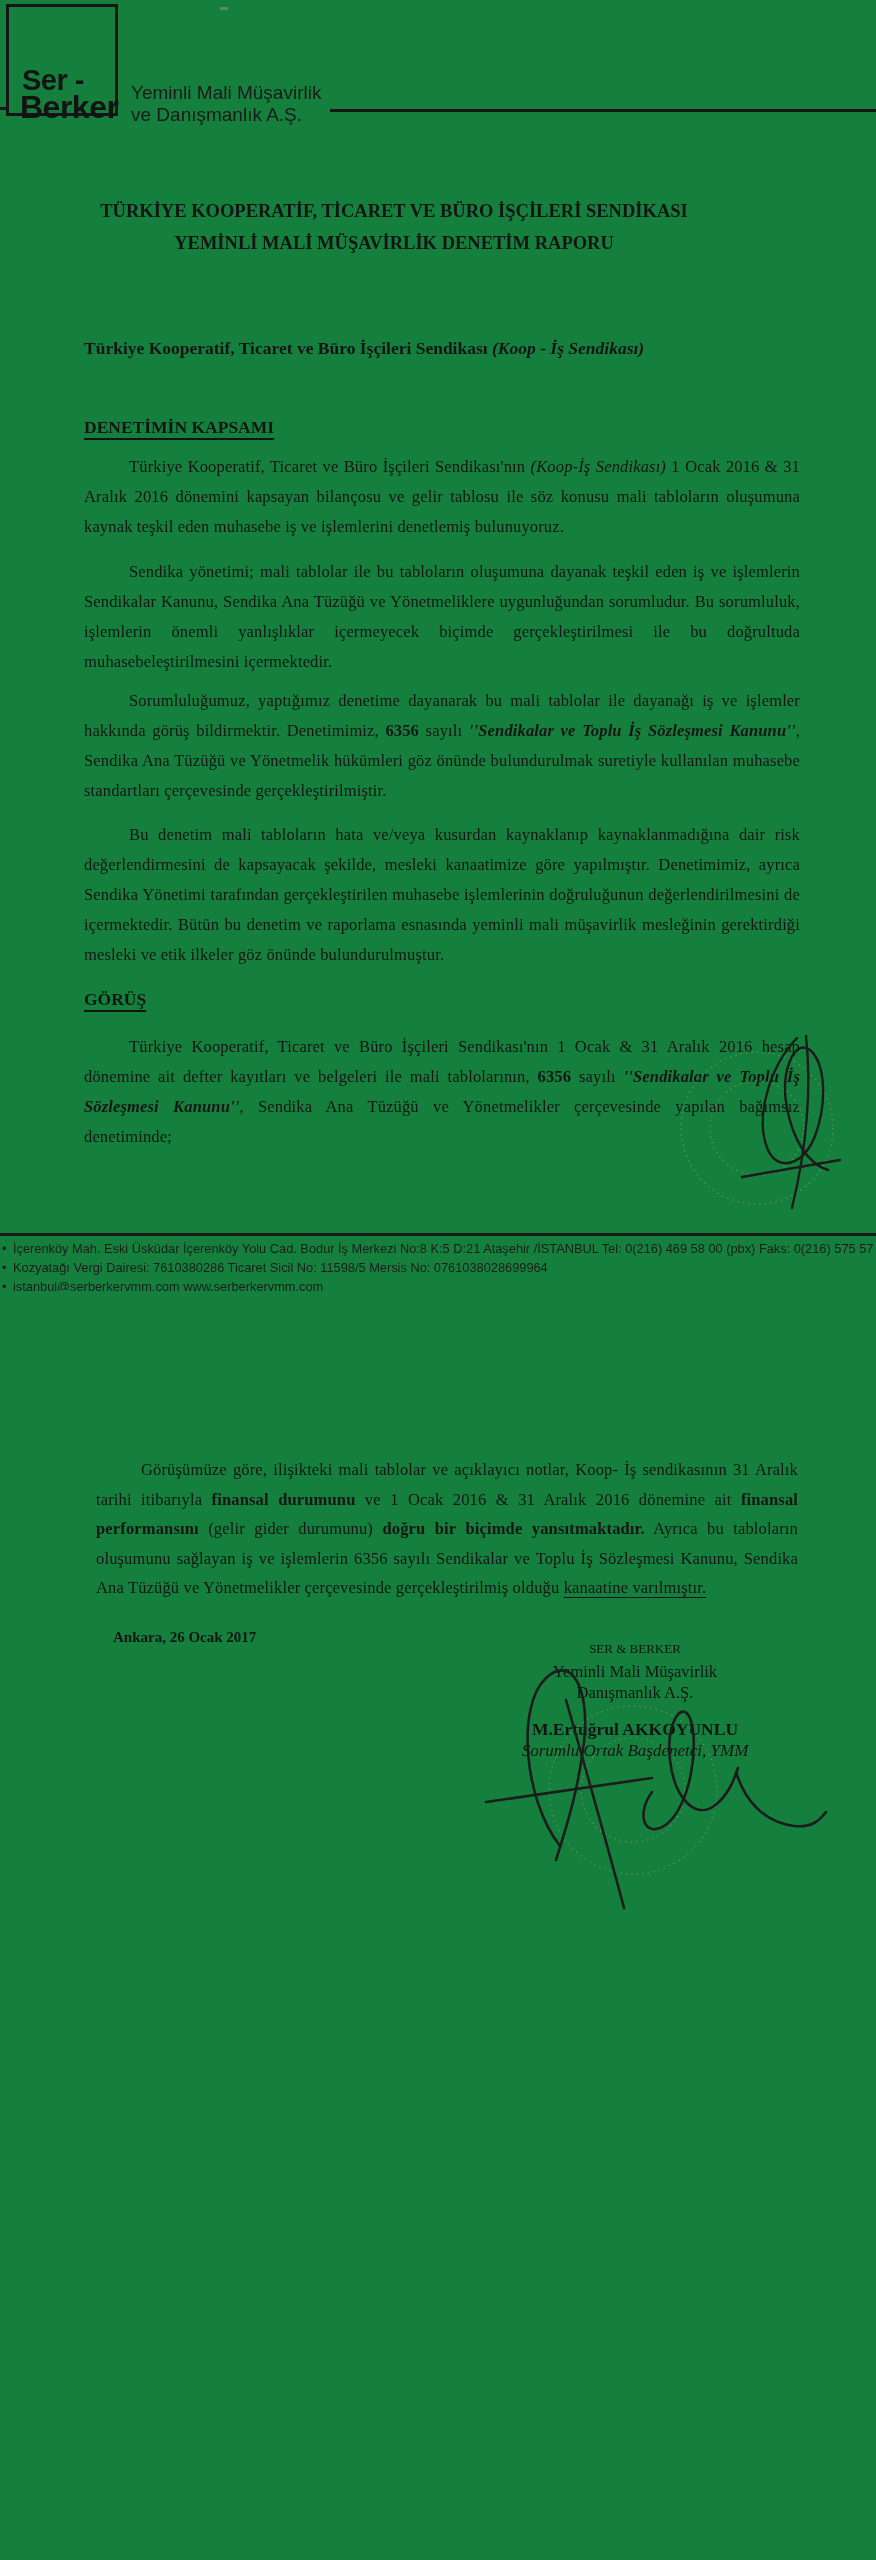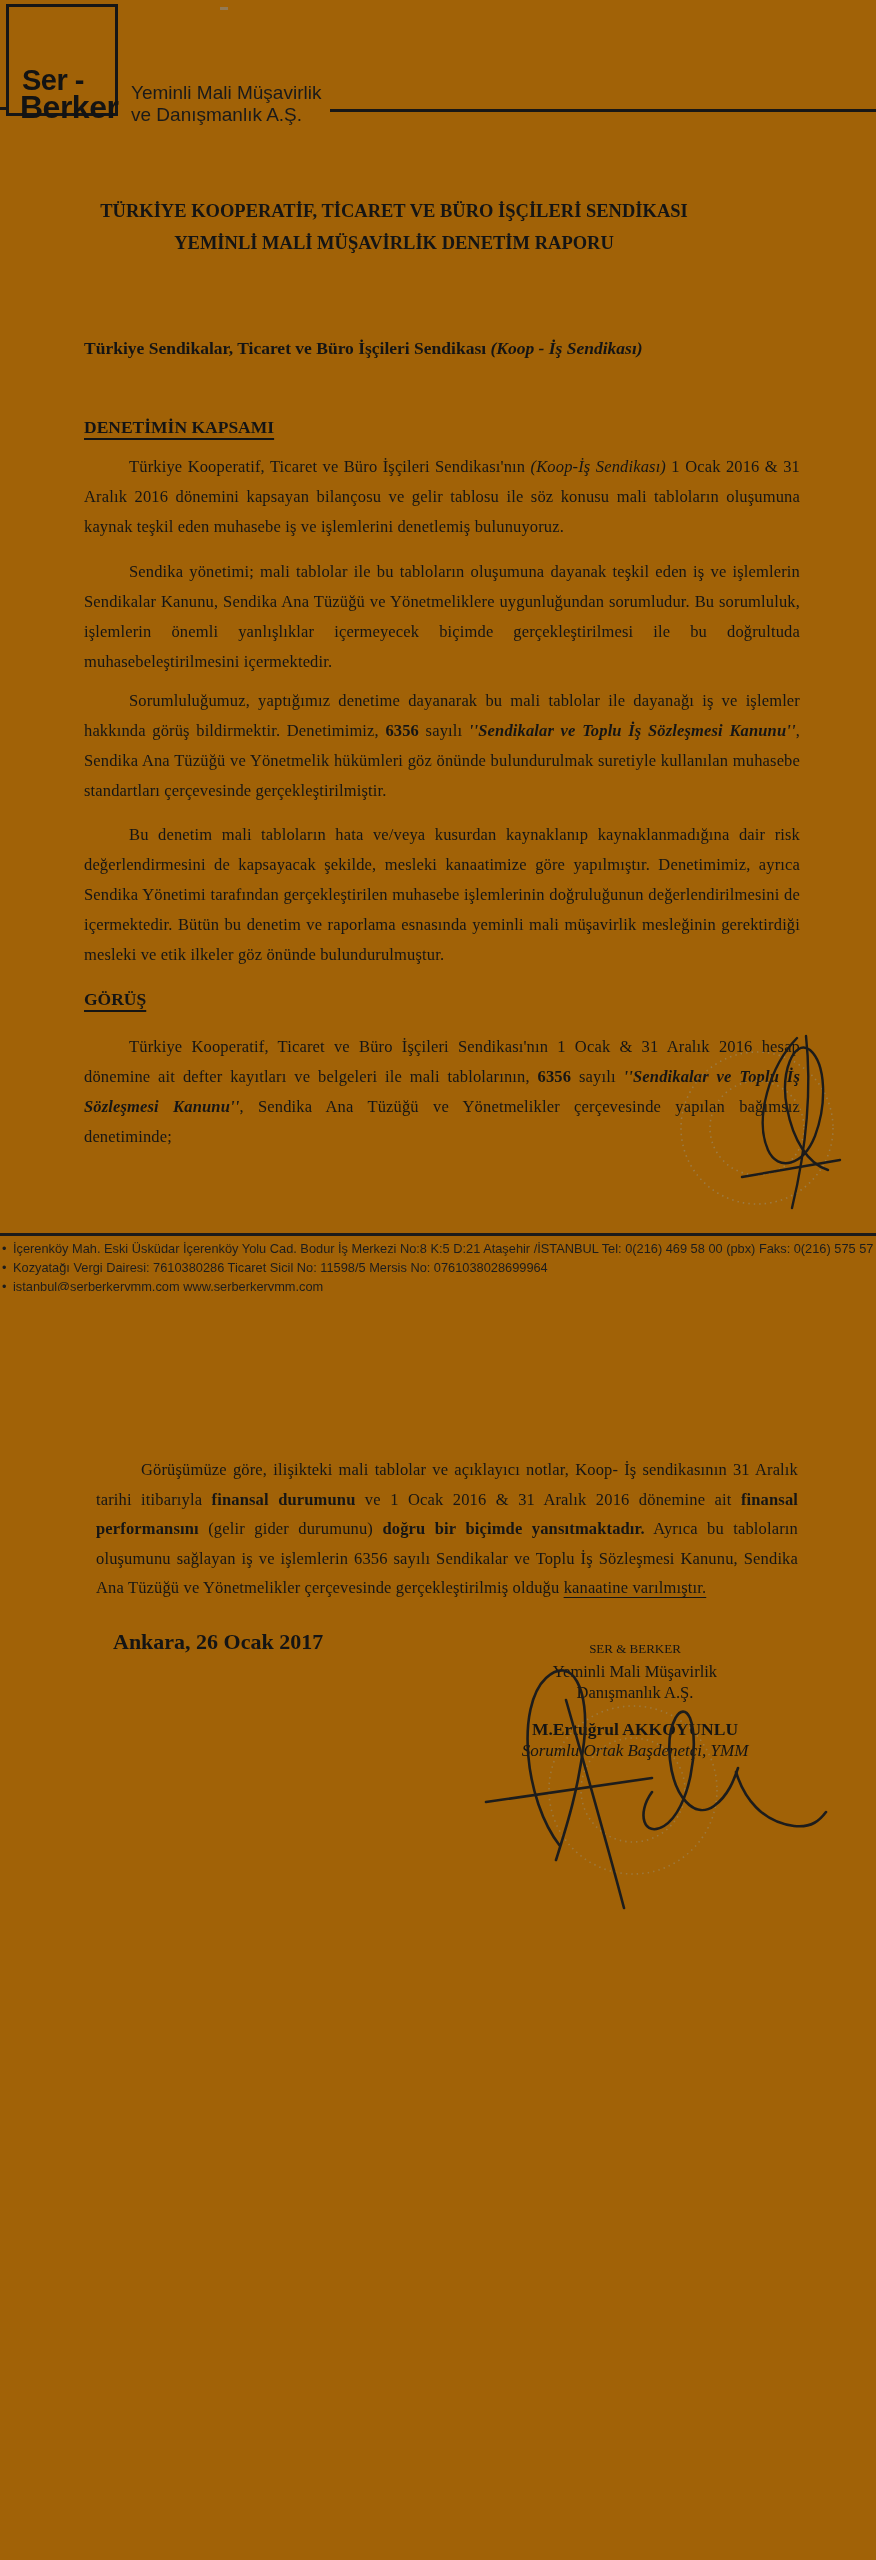--- a/index.html
+++ b/index.html
@@ -1,17 +1,17 @@
 <!DOCTYPE html>
 <html><head>
 <meta charset="utf-8">
 <style>
   html, body { margin:0; padding:0; background:#fff; }
   .page {
-    position:relative; width:876px; height:2560px; background:#a16207;
+    position:relative; width:876px; height:2560px; background:#15803d;
     font-family:"Liberation Serif", serif; color:#141414; overflow:hidden;
   }
   
   .logo-box { position:absolute; left:6px; top:4px; width:112px; height:112px; border:3px solid #161616; box-sizing:border-box; }
   .logo-ser   { position:absolute; left:13px; top:58px;  font:700 29px/30px "Liberation Sans", sans-serif; letter-spacing:-0.5px; color:#131313; }
   .logo-berker{ position:absolute; left:11px; top:84px;  font:700 32px/32px "Liberation Sans", sans-serif; letter-spacing:-0.5px; color:#131313; }
   .tagline { position:absolute; left:131px; top:82px; font:400 19px/21.5px "Liberation Sans", sans-serif; color:#1a1a1a; }
   .head-rule      { position:absolute; left:330px; top:109px; width:546px; height:3px; background:#171717; }
   .head-rule-left { position:absolute; left:0;     top:107px; width:7px;   height:3px; background:#171717; }
   .artifact { position:absolute; left:220px; top:7px; width:8px; height:3px; background:#8b8b8b; opacity:.6; }
@@ -45,21 +45,21 @@
   .bi  { font-weight:700; font-style:italic; }
   .u   { text-decoration:underline; text-underline-offset:4px; }
 
   
   .footer-rule { position:absolute; left:0; top:1233px; width:876px; height:3px; background:#1b1b1b; }
   .footer-clip { position:absolute; left:0; top:1239px; width:876px; height:52px; overflow:hidden; }
   .fline { position:relative; padding-left:13px; font:400 12.8px/19.2px "Liberation Sans", sans-serif; color:#1c1c1c; white-space:nowrap; }
   .fbullet { position:absolute; left:2px; top:0; }
 
   
-  .date-line { position:absolute; left:113px; top:1629px; font-size:22px; font-weight:700; }
+  .date-line { position:absolute; left:113px; top:1629px; font-size:15px; font-weight:700; }
   .sig-center { position:absolute; left:448px; width:374px; text-align:center; }
   .c1 { top:1641px; font-size:13px; }
   .c2 { top:1662px; font-size:16.5px; }
   .c3 { top:1683px; font-size:16.5px; }
   .signer-name  { top:1719px; font-weight:700; font-size:17.5px; }
   .signer-title { top:1741px; font-style:italic; font-size:17px; }
 
   .overlay { position:absolute; left:0; top:0; width:876px; height:2560px; pointer-events:none; }
 </style>
 </head>
@@ -75,21 +75,21 @@
     <div>Yeminli Mali Müşavirlik</div>
     <div>ve Danışmanlık A.Ş.</div>
   </div>
   <div class="head-rule"></div>
   <div class="head-rule-left"></div>
   <div class="artifact"></div>
 
   <div class="tline t1">TÜRKİYE KOOPERATİF, TİCARET VE BÜRO İŞÇİLERİ SENDİKASI</div>
   <div class="tline t2">YEMİNLİ MALİ MÜŞAVİRLİK DENETİM RAPORU</div>
 
-  <div class="left-block r1"><span>Türkiye Sendikalar, Ticaret ve Büro İşçileri Sendikası </span><span class="bi">(Koop - İş Sendikası)</span></div>
+  <div class="left-block r1"><span>Türkiye Kooperatif, Ticaret ve Büro İşçileri Sendikası </span><span class="bi">(Koop - İş Sendikası)</span></div>
 
   <div class="left-block sect-head h-scope">DENETİMİN KAPSAMI</div>
 
   <div class="para p1"><span>Türkiye Kooperatif, Ticaret ve Büro İşçileri Sendikası'nın </span><span class="i">(Koop-İş Sendikası)</span><span> 1 Ocak 2016 &amp; 31 Aralık 2016 dönemini kapsayan bilançosu ve gelir tablosu ile söz konusu mali tabloların oluşumuna kaynak teşkil eden muhasebe iş ve işlemlerini denetlemiş bulunuyoruz.</span></div>
 
   <div class="para p2">Sendika yönetimi; mali tablolar ile bu tabloların oluşumuna dayanak teşkil eden iş ve işlemlerin Sendikalar Kanunu, Sendika Ana Tüzüğü ve Yönetmeliklere uygunluğundan sorumludur. Bu sorumluluk, işlemlerin önemli yanlışlıklar içermeyecek biçimde gerçekleştirilmesi ile bu doğrultuda muhasebeleştirilmesini içermektedir.</div>
 
   <div class="para p3"><span>Sorumluluğumuz, yaptığımız denetime dayanarak bu mali tablolar ile dayanağı iş ve işlemler hakkında görüş bildirmektir. Denetimimiz, </span><span class="b">6356</span><span> sayılı </span><span class="bi">''Sendikalar ve Toplu İş Sözleşmesi Kanunu''</span><span>, Sendika Ana Tüzüğü ve Yönetmelik hükümleri göz önünde bulundurulmak suretiyle kullanılan muhasebe standartları çerçevesinde gerçekleştirilmiştir.</span></div>
 
   <div class="para p4">Bu denetim mali tabloların hata ve/veya kusurdan kaynaklanıp kaynaklanmadığına dair risk değerlendirmesini de kapsayacak şekilde, mesleki kanaatimize göre yapılmıştır. Denetimimiz, ayrıca Sendika Yönetimi tarafından gerçekleştirilen muhasebe işlemlerinin doğruluğunun değerlendirilmesini de içermektedir. Bütün bu denetim ve raporlama esnasında yeminli mali müşavirlik mesleğinin gerektirdiği mesleki ve etik ilkeler göz önünde bulundurulmuştur.</div>

